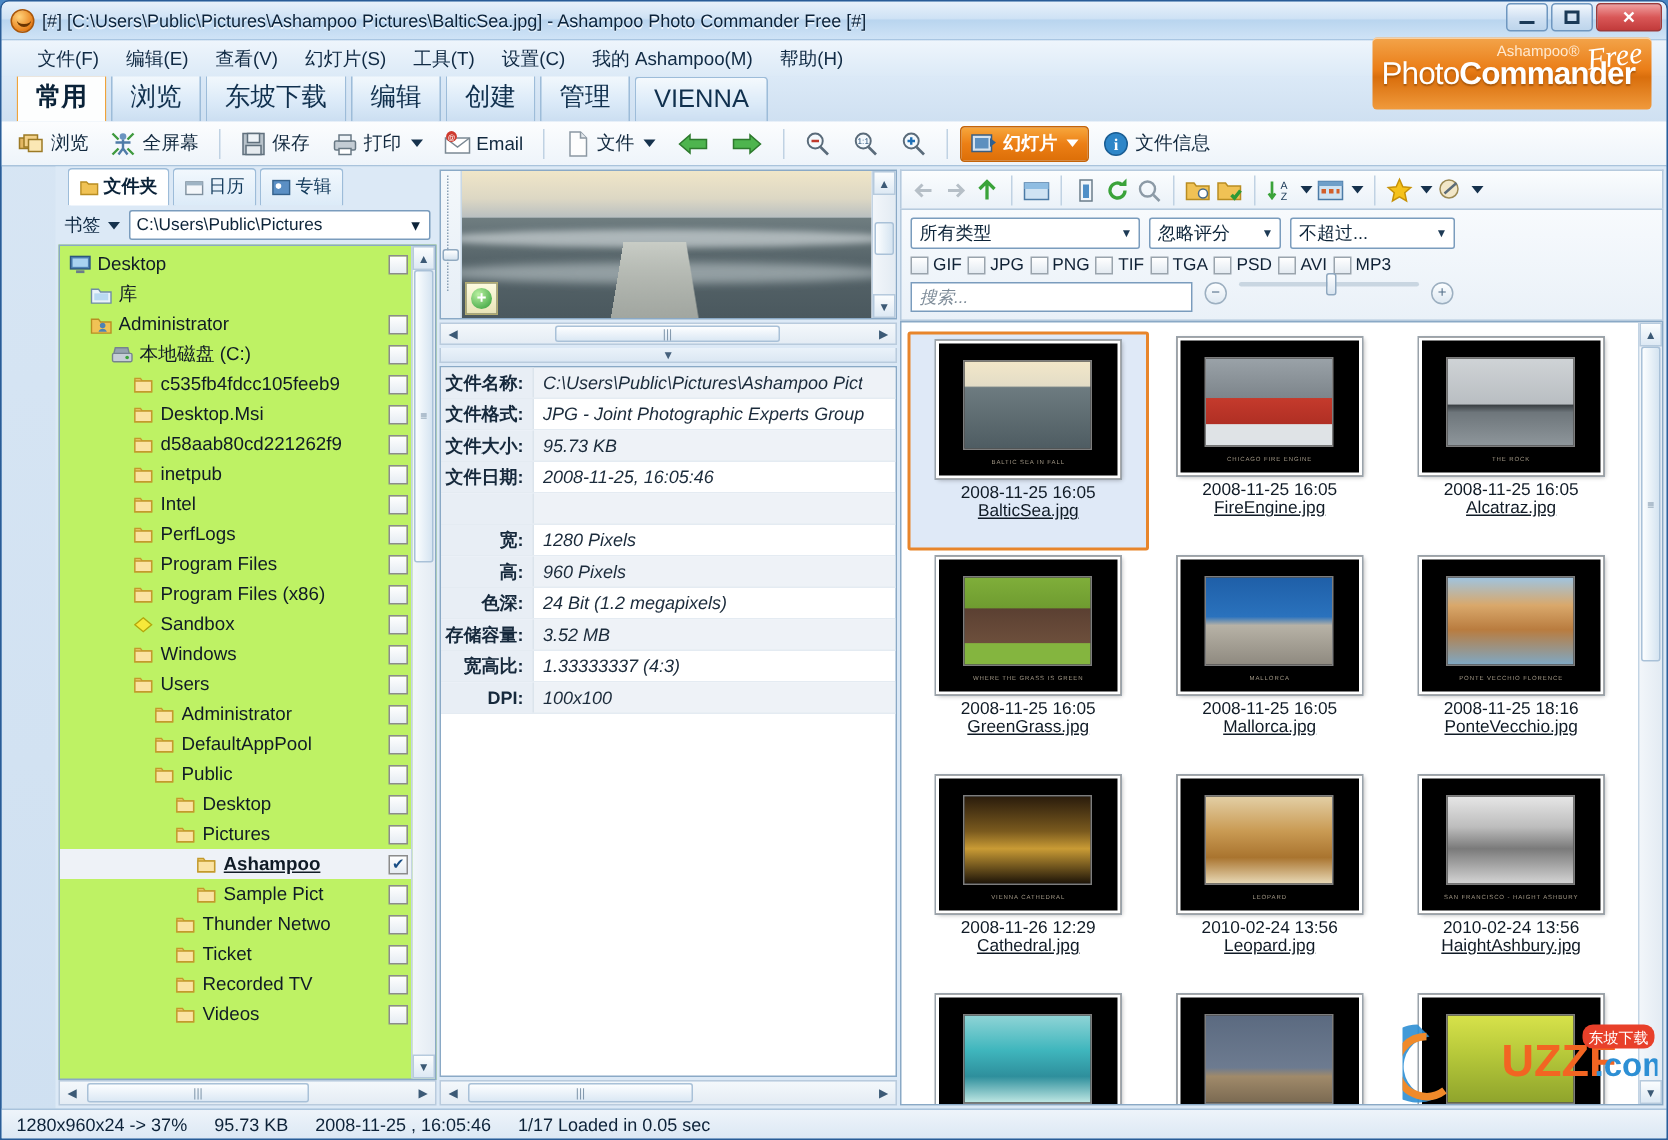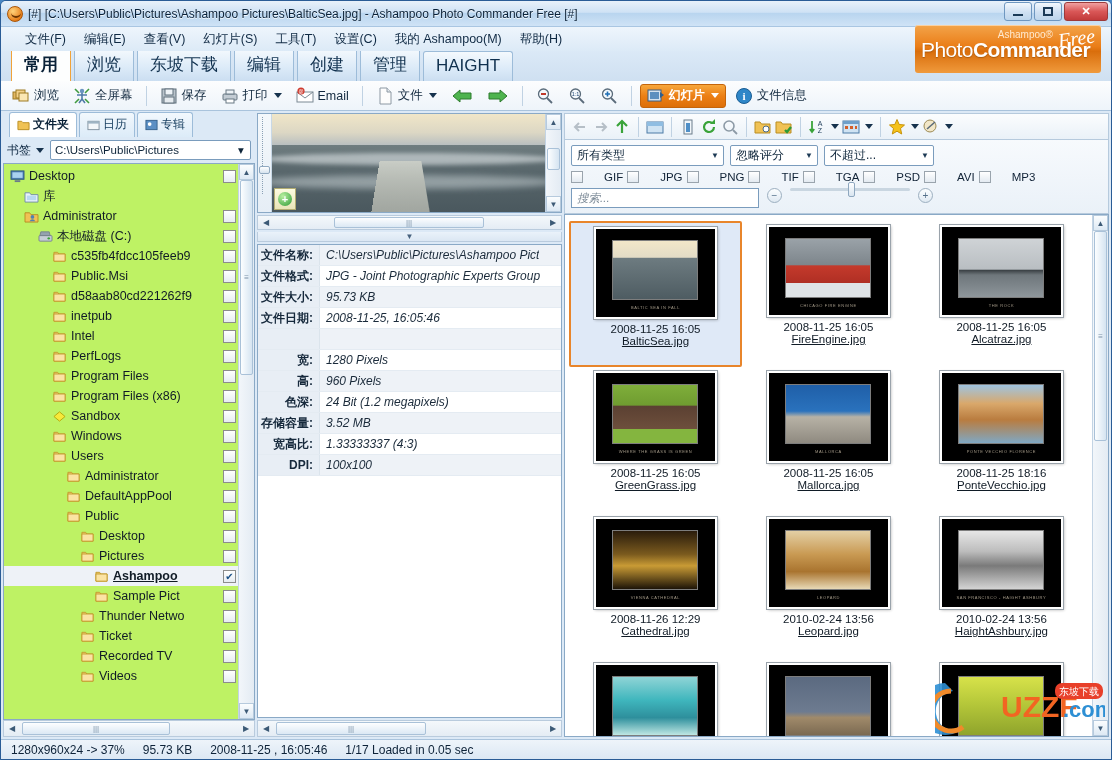--- a/index.html
+++ b/index.html
@@ -116,21 +116,21 @@
   .slidebtn {
     background: linear-gradient(#f7a73c,#ec7f15 50%,#dd6f08);
     border:1px solid #c4640a; color:#fff; font-weight:bold;
     padding:2px 6px; border-radius:3px; display:flex; align-items:center; gap:4px;
   }
   .slidebtn .caret { border-top-color:#fff; }
 
   .ic { width:18px; height:18px; flex:none; display:block; }
 
   
-  .body { flex:1; display:flex; min-height:0; background:#dce9f6; padding:2px; gap:2px; }
+  .body { flex:1; display:flex; min-height:0; background:#dce9f6; padding:2px; gap:2px;margin-left:36px; }
 
   
   .leftcol { width:252px; display:flex; flex-direction:column; min-height:0; }
   .ptabs { height:24px; display:flex; align-items:flex-end; gap:2px; padding-left:6px; flex:none; }
   .ptab { display:flex; align-items:center; gap:3px; font-size:12px; padding:3px 7px 4px;
           border:1px solid #9dbcd9; border-bottom:none; border-radius:3px 3px 0 0;
           background: linear-gradient(#f2f8fd,#dcebf8); color:#123css; color:#123a5c; }
   .ptab.active { background:#fff; font-weight:bold; color:#0a2238; }
 
   .bookmarkrow { height:26px; display:flex; align-items:center; gap:6px; padding:0 4px; flex:none; }
@@ -203,21 +203,21 @@
   .rightcol { flex:1; display:flex; flex-direction:column; min-height:0; }
   .rtoolbar { height:26px; background:linear-gradient(#fbfdfe,#eaf1f8); border:1px solid #b6cadd; border-bottom:none;
               display:flex; align-items:center; gap:3px; padding:0 6px; flex:none; }
   .filterbox { background:linear-gradient(#f7fafd,#eaf1f8); border:1px solid #b6cadd; padding:5px 6px; flex:none; }
   .frow1 { display:flex; gap:6px; margin-bottom:5px; }
   .fcombo { height:21px; background:#fff; border:1px solid #7a9cbd; display:flex; align-items:center; padding-left:5px;
             font-size:12px; color:#0d2439; border-radius:2px; }
   .fcombo .txt { flex:1; white-space:nowrap; overflow:hidden; }
   .fcombo .arrow { width:16px; text-align:center; font-size:8px; color:#1d3a55; }
   .frow2 { display:flex; align-items:center; gap:4px; margin-bottom:5px; flex-wrap:nowrap; }
-  .fchk { display:flex; align-items:flex-end; gap:21px; font-size:11.5px; color:#102236; }
+  .fchk { display:flex; align-items:flex-end; gap:3px; font-size:11.5px; color:#102236; }
   .fbox { width:12px;height:12px;border:1px solid #9aa4ad;background:linear-gradient(#fff,#e3eaf1); flex:none; }
   .frow3 { display:flex; align-items:flex-start; gap:8px; }
   .searchin { width:188px; height:20px; background:#fff; border:1px solid #7a9cbd; display:flex; align-items:center;
               padding-left:5px; font-size:11.5px; color:#7d8b98; font-style:italic; }
   .zcircle { width:15px;height:15px;border-radius:50%;border:1px solid #9cafc0;background:linear-gradient(#fcfeff,#dfe9f2);
              display:flex;align-items:center;justify-content:center;font-size:10px;color:#54708a;line-height:1;}
   .ztrack { flex:1; height:3px; background:#c9d6e1; border-radius:2px; position:relative; max-width:120px; }
   .zthumb { position:absolute; left:48%; top:-6px; width:7px; height:15px; background:linear-gradient(#fdfeff,#d9e5f0);
             border:1px solid #8ea7bf; border-radius:2px; }
 
@@ -274,21 +274,21 @@
     </div>
   </div>
 
   <div class="ribbontabs">
     <div class="rtab active">常用</div>
     <div class="rtab">浏览</div>
     <div class="rtab">东坡下载</div>
     <div class="rtab">编辑</div>
     <div class="rtab">创建</div>
     <div class="rtab">管理</div>
-    <div class="rtab">HAIGHT</div>
+    <div class="rtab">VIENNA</div>
   </div>
 
   <div class="cmdbar">
     <div class="cbtn">
       <svg class="ic" viewBox="0 0 18 18">
         <rect x="1" y="5" width="9" height="7" fill="#e3b763" stroke="#9c7a25"></rect>
         <rect x="4" y="3" width="9" height="8" fill="#f3d189" stroke="#9c7a25"></rect>
         <rect x="7" y="6" width="9" height="8" fill="#fbe7b4" stroke="#9c7a25"></rect>
       </svg>
       <span>浏览</span>
@@ -486,21 +486,21 @@
               <span class="chk"></span>
             </div>
             <div class="trow">
               <span style="width:48px;flex:none"></span>
               <span style="margin-right:4px;display:flex">
                 <svg width="15" height="13" viewBox="0 0 16 14">
                   <path d="M2 2.5 H6 L7.2 4.3 H14 V12 H2 Z" fill="#f3cf74" stroke="#c39a2c"></path>
                   <path d="M2 4.3 H14 V12 H2 Z" fill="#fbe3a3" stroke="#c39a2c"></path>
                 </svg>
               </span>
-              <span class="lbl">Public.Msi</span>
+              <span class="lbl">Desktop.Msi</span>
               <span class="chk"></span>
             </div>
             <div class="trow">
               <span style="width:48px;flex:none"></span>
               <span style="margin-right:4px;display:flex">
                 <svg width="15" height="13" viewBox="0 0 16 14">
                   <path d="M2 2.5 H6 L7.2 4.3 H14 V12 H2 Z" fill="#f3cf74" stroke="#c39a2c"></path>
                   <path d="M2 4.3 H14 V12 H2 Z" fill="#fbe3a3" stroke="#c39a2c"></path>
                 </svg>
               </span>

